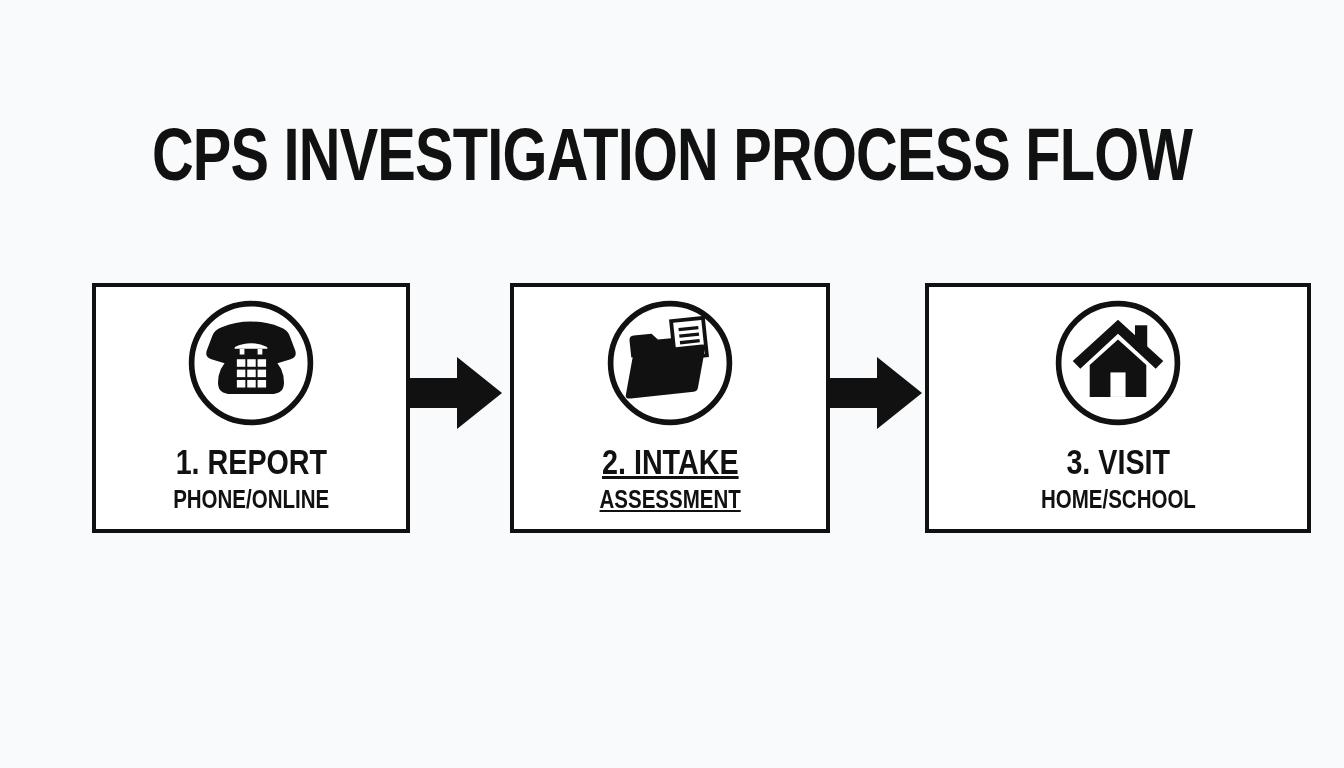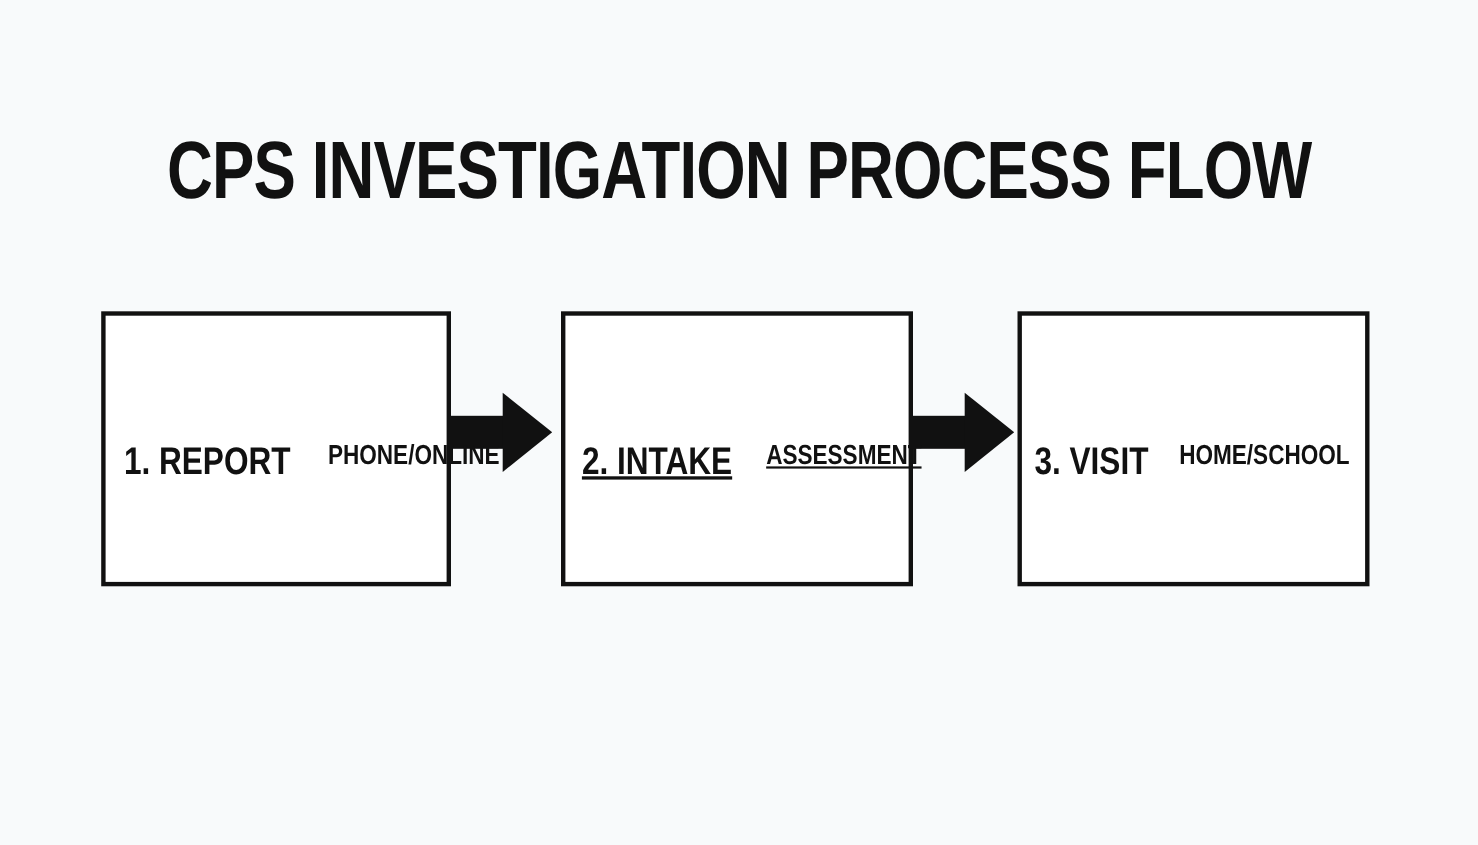--- a/index.html
+++ b/index.html
@@ -29,27 +29,27 @@
     display: flex;
     align-items: flex-start;
     margin: 86px 0 0 92px;
   }
 
   .step-box {
     height: 250px;
     background: #ffffff;
     border: 4px solid #111111;
     display: flex;
-    flex-direction: row;
+    flex-direction: column;
     align-items: center;
     padding-top: 10px;
   }
   .step-box.b1 { width: 318px; }
   .step-box.b2 { width: 320px; text-decoration: underline; }
-  .step-box.b3 { width: 320px; }
+  .step-box.b3 { width: 386px; }
 
   .icon-circle { width: 132px; height: 132px; display: block; }
 
   .step-title {
     font-size: 35px;
     font-weight: bold;
     line-height: 40px;
     margin-top: 13px;
     white-space: nowrap;
     transform: scaleX(0.82);

